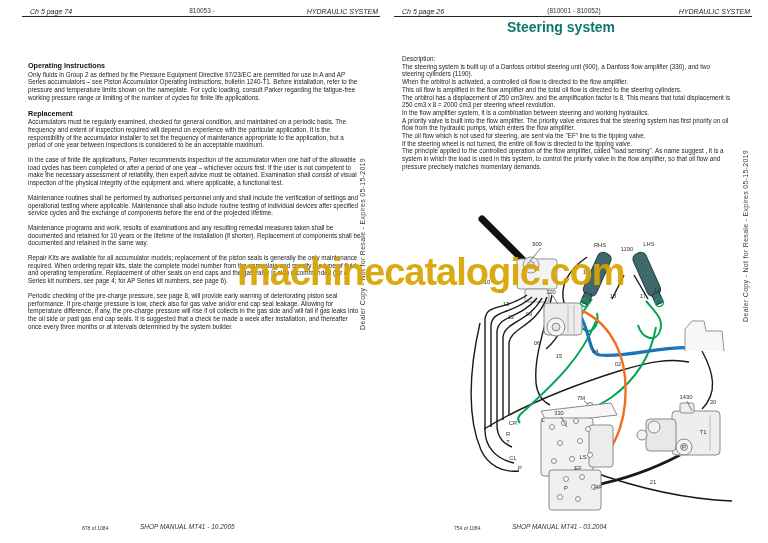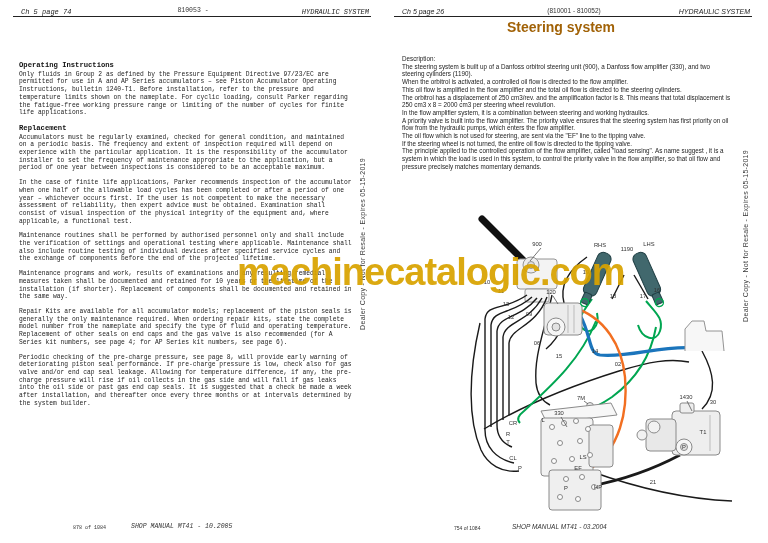--- a/index.html
+++ b/index.html
@@ -1,25 +1,25 @@
 <!DOCTYPE html>
 <html><head>
 <meta charset="utf-8">
 <style>
   html,body{margin:0;padding:0;background:#fff;}
   #stage{position:relative;width:768px;height:543px;background:#fff;overflow:hidden;
          font-family:"Liberation Sans",sans-serif;color:#1c1c1c;}
   .page{position:absolute;top:0;width:384px;height:543px;background:#fff;}
-  #page-left{left:3px;font-family:Liberation Mono, monospace;} #page-right{left:384px;}
+  #page-left{left:12px;} #page-right{left:384px;}
   .hdr{position:absolute;top:6px;left:10px;right:14px;height:12px;font-size:7px;font-style:italic;color:#222;}
   .hdr .h-ch{position:absolute;left:8px;top:2px;}
   .hdr .h-serial{position:absolute;left:0;right:0;top:1px;text-align:center;font-style:normal;font-size:6.5px;color:#333;}
   .hdr .h-sec{position:absolute;right:4px;top:2px;}
   .hrule{position:absolute;top:16px;left:10px;right:16px;border-bottom:1px solid #222;}
-  .title{position:absolute;top:19px;left:0;right:30px;text-align:center;font-size:14px;font-weight:bold;color:#a16207;}
+  .title{position:absolute;top:19px;left:0;right:30px;text-align:center;font-size:14px;font-weight:bold;color:#0f766e;}
   .body-text{position:absolute;top:62px;left:16px;width:334px;font-size:6.3px;line-height:7.7px;color:#1c1c1c;}
   .body-text h3{font-size:7.2px;margin:0 0 1px 0;color:#111;}
   .sec{margin-bottom:8px;}
   .sec p{margin:0 0 7px 0;}
   .desc-block{position:absolute;top:55px;left:18px;width:330px;font-size:6.3px;line-height:7.7px;}
   .desc-label{margin:0 0 10px 0;}
   .desc-block p{margin:0;}
   .vnotice{position:absolute;writing-mode:vertical-rl;transform:rotate(180deg);
            font-size:7px;color:#3a3a3a;letter-spacing:.3px;white-space:nowrap;}
   #vnotice-left{left:359px;top:158px;}

